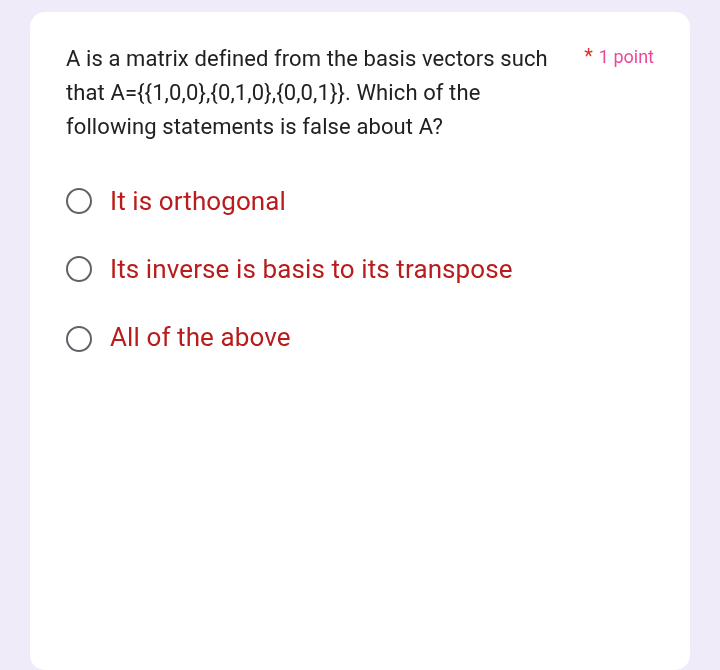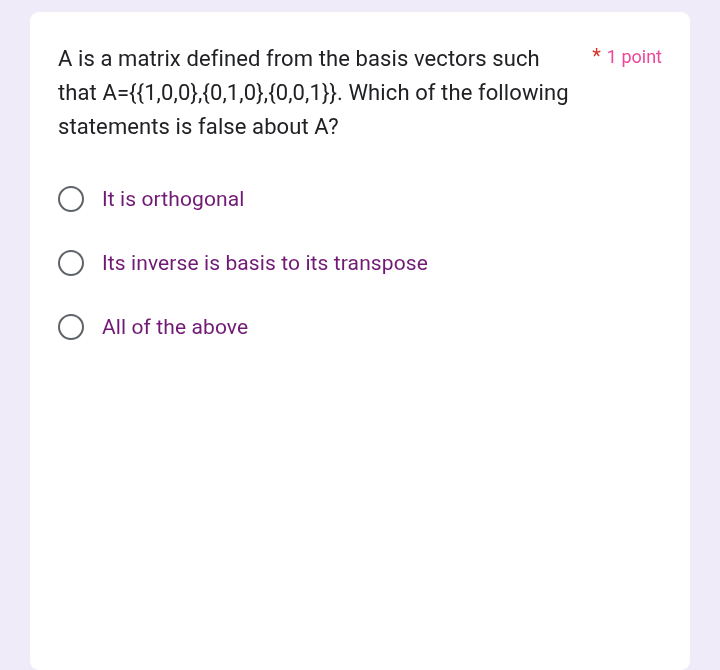--- a/index.html
+++ b/index.html
@@ -9,22 +9,22 @@
     }
     body {
       font-family: 'Google Sans', Roboto, Arial, sans-serif;
       background-color: #f0ebf8;
       width: 720px;
       height: 670px;
       padding: 12px 30px 0 30px;
     }
     .card {
       background: #fff;
-      border-radius: 9px;
-      padding: 30px 28px;
+      border-radius: 15px;
+      padding: 30px 36px;
       height: 100%;
     }
     .header-row {
       display: flex;
       align-items: flex-start;
       gap: 20px;
     }
     .question-text {
       font-size: 22px;
       line-height: 1.55;
@@ -52,31 +52,32 @@
     }
     .option {
       display: flex;
       align-items: center;
       gap: 18px;
       margin-bottom: 38px;
       cursor: pointer;
     }
     .option:last-child {
       margin-bottom: 0;
+      align-items: flex-end;
     }
     .radio {
       width: 26px;
       height: 26px;
       border: 2.5px solid #5f6368;
       border-radius: 50%;
       flex-shrink: 0;
     }
     .option-label {
-      font-size: 21px;
-      color: #701a75;
+      font-size: 26px;
+      color: #b91c1c;
       letter-spacing: 0.1px;
     }
   </style>
 </head>
 <body>
 
 <div class="card">
   <div class="header-row">
     <div class="question-text">A is a matrix defined from the basis vectors such that A={{1,0,0},{0,1,0},{0,0,1}}. Which of the following statements is false about A?</div>
     <div class="points-wrap">

